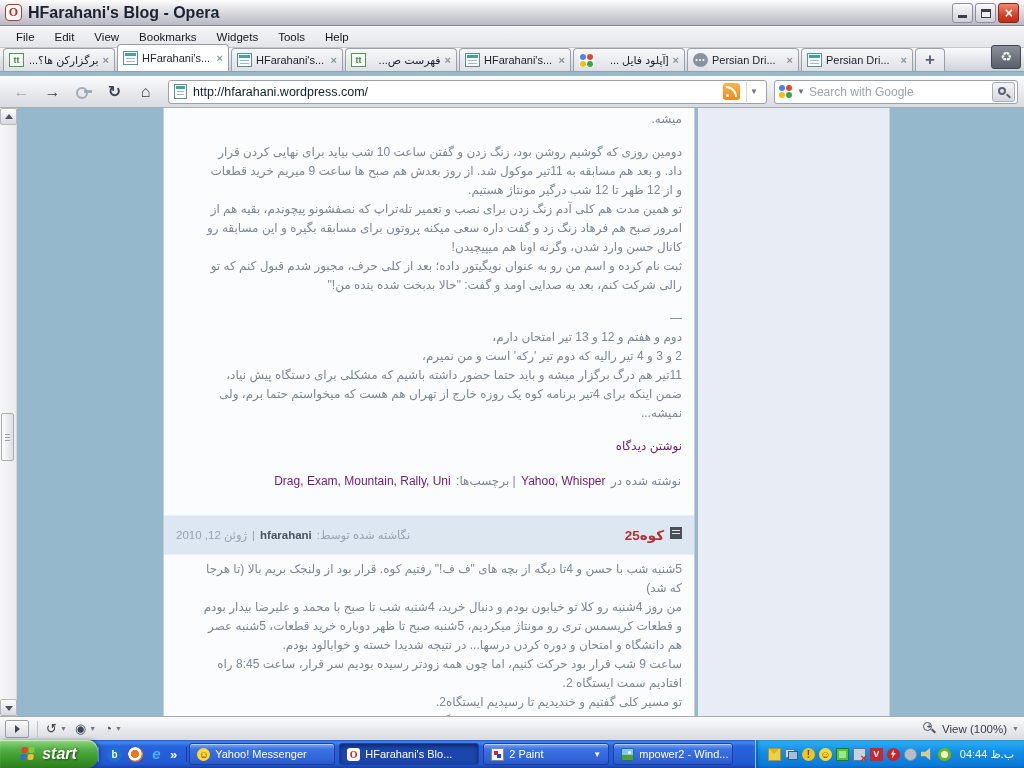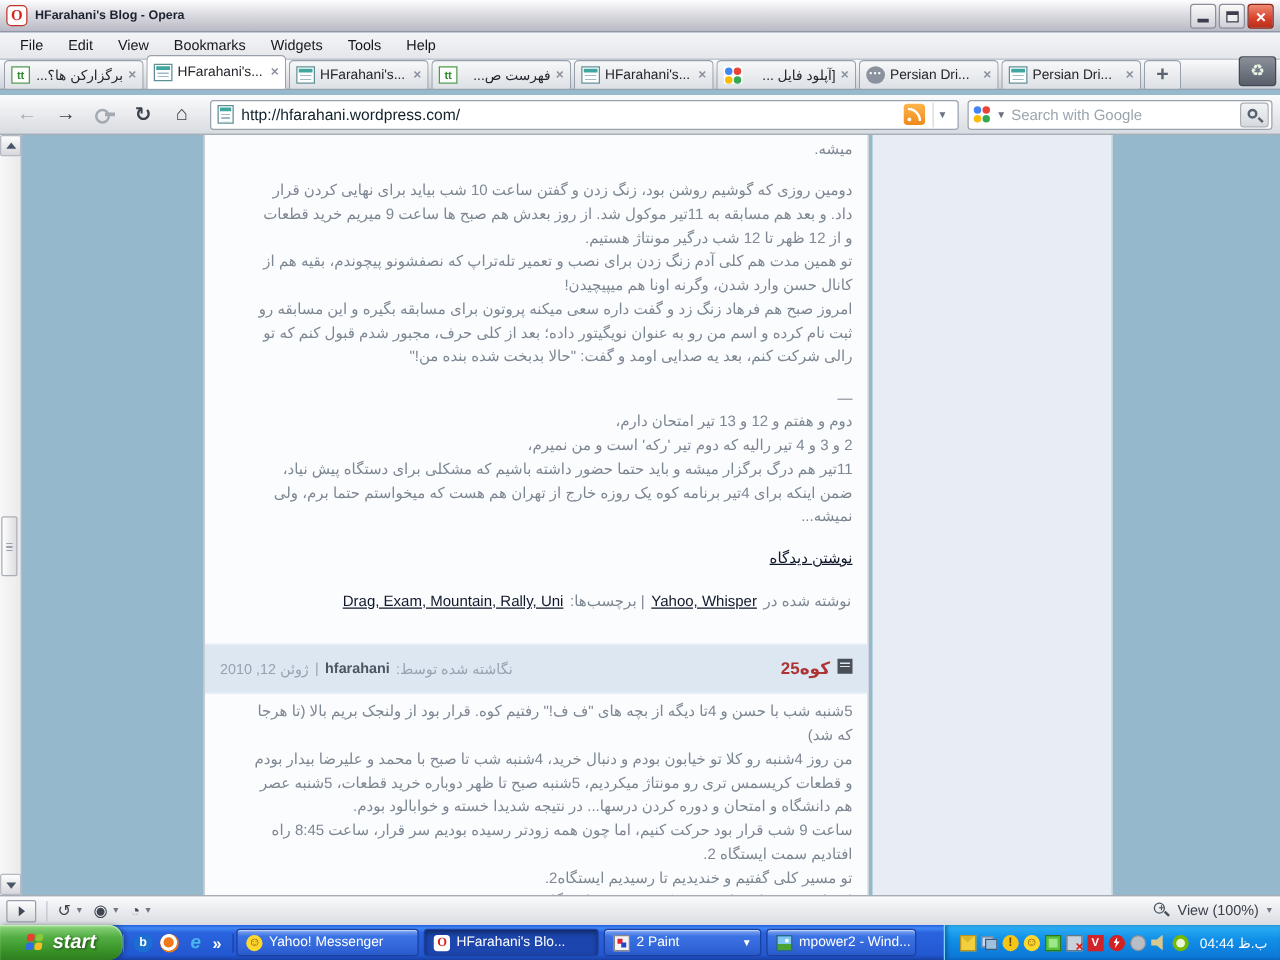--- a/index.html
+++ b/index.html
@@ -7,21 +7,21 @@
   body { font-family:"Liberation Sans","DejaVu Sans",sans-serif; background:#96b9ce; position:relative; }
   .screen { position:absolute; inset:0; }
 
   
   .titlebar { position:absolute; top:0; left:0; right:0; height:26px;
     background:linear-gradient(180deg,#fdfdfe 0%,#dcdce2 45%,#b9b9c5 100%);
     border-bottom:1px solid #8a8a98; display:flex; align-items:center; padding:0 5px; }
   .opera-logo { width:17px; height:17px; background:#fff; border:1px solid #c0332b; border-radius:4px;
     color:#d5241a; font-weight:bold; font-size:12px; line-height:15px; text-align:center; margin-right:6px;
     font-family:"Liberation Serif",serif; }
-  .title-text { font-size:10px; font-weight:bold; color:#1c2230; }
+  .title-text { font-size:16px; font-weight:bold; color:#1c2230; }
   .win-btns { margin-left:auto; display:flex; gap:2px; }
   .wbtn { width:21px; height:20px; border:1px solid #8e8e9c; border-radius:3px;
     background:linear-gradient(180deg,#fafafa,#cfcfd8); position:relative; cursor:pointer; }
   .wbtn.close { background:linear-gradient(180deg,#ef8a72,#d8412a 60%,#b92f1b); border-color:#8c2417; }
   .glyph-min { position:absolute; left:5px; bottom:4px; width:9px; height:3px; background:#3c3c4c; }
   .glyph-restore { position:absolute; left:5px; top:5px; width:10px; height:9px; border:1px solid #3c3c4c; border-top-width:3px; background:#eee; }
   .glyph-close { position:absolute; inset:0; color:#fff; font-size:14px; font-weight:bold; line-height:18px; text-align:center; }
 
   
   .menubar { position:absolute; top:26px; left:0; right:0; height:22px;
@@ -108,21 +108,21 @@
     background:repeating-linear-gradient(180deg,#9aa0aa 0 1px,transparent 1px 3px); }
 
   .pagebg { position:absolute; left:17px; right:0; top:0; bottom:0; background:#95b8cd; }
   .contentcol { position:absolute; left:146px; top:0; bottom:0; width:532px; background:#fbfcfe;
     border-left:1px solid #c9ccd2; border-right:1px solid #c9ccd2; overflow:hidden; }
   .sidecol { position:absolute; left:681px; top:0; bottom:0; width:192px; background:#e8edf5; border-right:1px solid #ccd3de; }
 
   .ptext { direction:rtl; padding:2px 12px 0; font-size:12px; color:#7d8792; }
   .pline { height:19px; line-height:19px; white-space:nowrap; }
   .gap { height:14px; } .gap2 { height:16px; } .spacer25 { height:24px; }
-  .red { color:#0f172a;text-decoration:underline; } .link { cursor:pointer; }
+  .red { color:#701a75; } .link { cursor:pointer; }
   .meta span { padding:0 1px; }
 
   .posthead { direction:rtl; height:40px; background:#dce7f2; border-top:1px solid #e9f0f8; border-bottom:1px solid #e9f0f8;
     display:flex; align-items:center; justify-content:space-between; padding:0 12px; }
   .ph-right { display:flex; gap:6px; }
   .ph-icon { width:12px; height:12px; background:#4a4f58; position:relative; }
   .ph-icon::after { content:""; position:absolute; left:2px; right:2px; top:3px; height:6px;
     background:repeating-linear-gradient(180deg,#dce7f2 0 1px,transparent 1px 3px); }
   .ph-title { font-size:13.5px; font-weight:bold; color:#b03333; cursor:pointer; }
   .ph-left { font-size:11.5px; color:#98a2b0; display:flex; gap:5px; align-items:center; }
@@ -321,22 +321,22 @@
       <div class="sidecol"></div>
       <div class="contentcol">
 
         <div class="ptext">
           <div class="pline">میشه.</div>
           <div class="gap"></div>
           <div class="pline">دومین روزی که گوشیم روشن بود، زنگ زدن و گفتن ساعت 10 شب بیاید برای نهایی کردن قرار</div>
           <div class="pline">داد. و بعد هم مسابقه به 11تیر موکول شد. از روز بعدش هم صبح ها ساعت 9 میریم خرید قطعات</div>
           <div class="pline">و از 12 ظهر تا 12 شب درگیر مونتاژ هستیم.</div>
           <div class="pline">تو همین مدت هم کلی آدم زنگ زدن برای نصب و تعمیر تله‌تراپ که نصفشونو پیچوندم، بقیه هم از</div>
+          <div class="pline">امروز صبح هم فرهاد زنگ زد و گفت داره سعی میکنه پروتون برای مسابقه بگیره و این مسابقه رو</div>
           <div class="pline">کانال حسن وارد شدن، وگرنه اونا هم میپیچیدن!</div>
-          <div class="pline">امروز صبح هم فرهاد زنگ زد و گفت داره سعی میکنه پروتون برای مسابقه بگیره و این مسابقه رو</div>
           <div class="pline">ثبت نام کرده و اسم من رو به عنوان نویگیتور داده؛ بعد از کلی حرف، مجبور شدم قبول کنم که تو</div>
           <div class="pline">رالی شرکت کنم، بعد یه صدایی اومد و گفت: "حالا بدبخت شده بنده من!"</div>
           <div class="gap"></div>
           <div class="pline">—</div>
           <div class="pline">دوم و هفتم و 12 و 13 تیر امتحان دارم،</div>
           <div class="pline">2 و 3 و 4 تیر رالیه که دوم تیر 'رکه' است و من نمیرم،</div>
           <div class="pline">11تیر هم درگ برگزار میشه و باید حتما حضور داشته باشیم که مشکلی برای دستگاه پیش نیاد،</div>
           <div class="pline">ضمن اینکه برای 4تیر برنامه کوه یک روزه خارج از تهران هم هست که میخواستم حتما برم، ولی</div>
           <div class="pline">نمیشه...</div>
           <div class="gap"></div>

